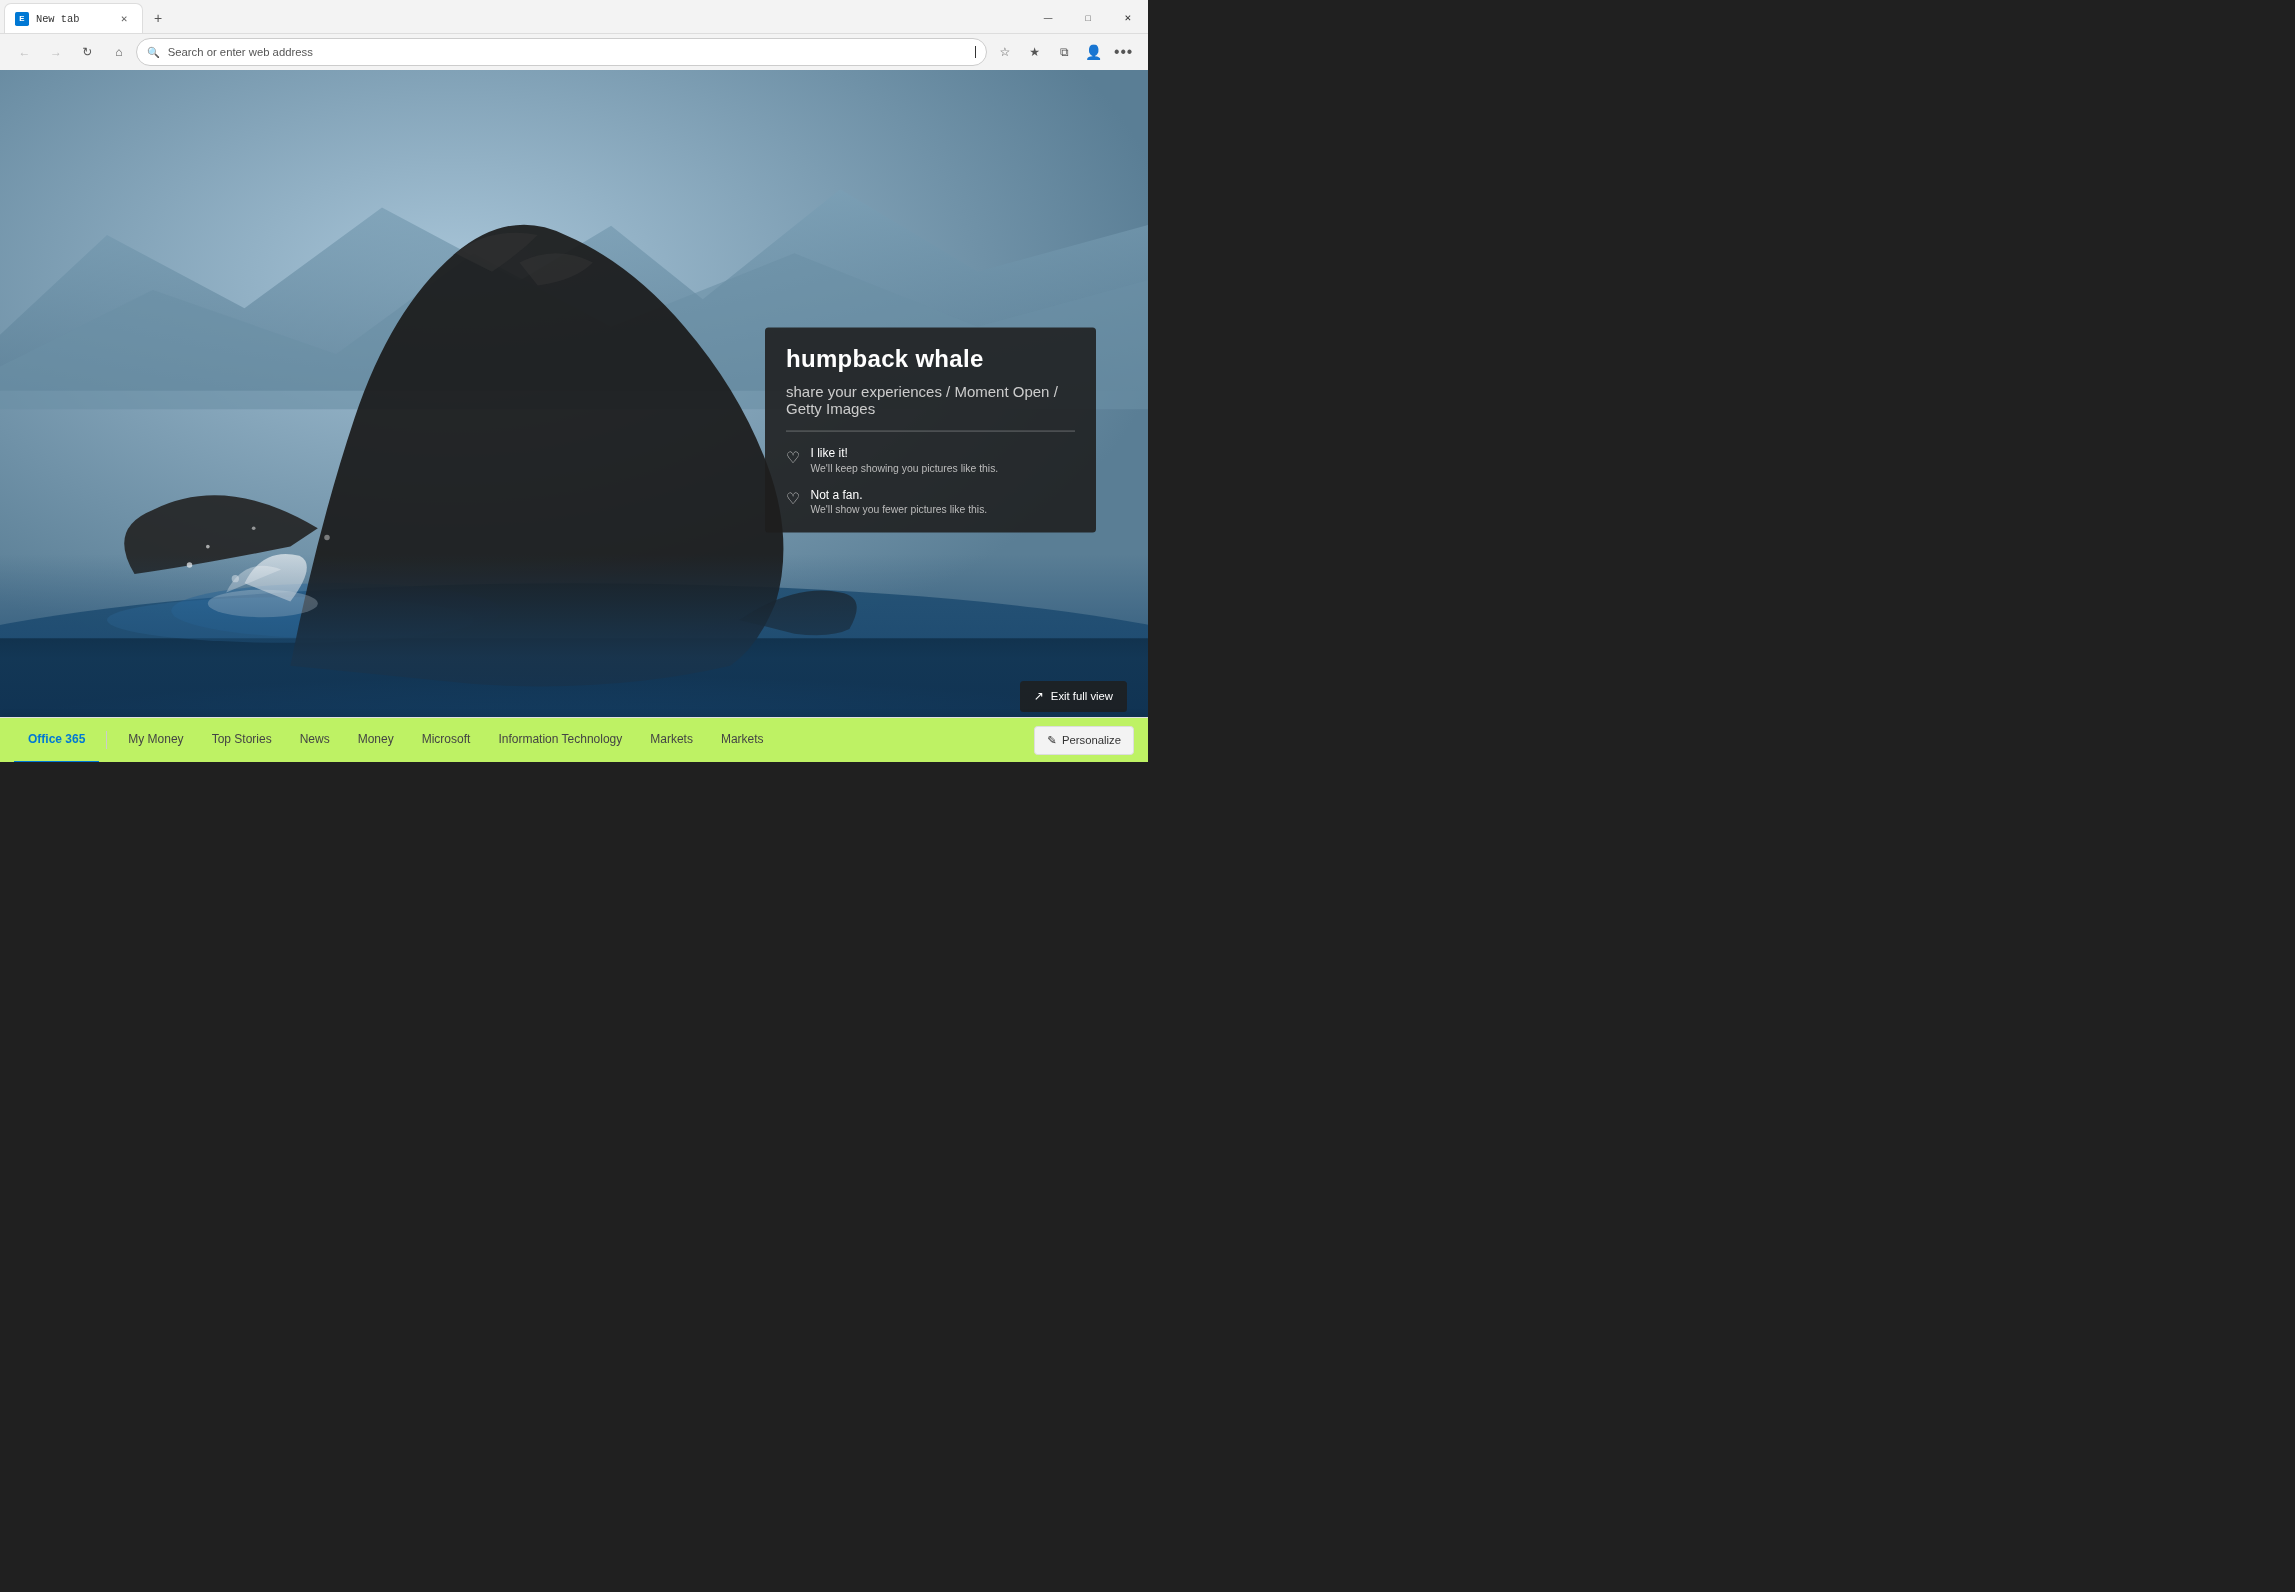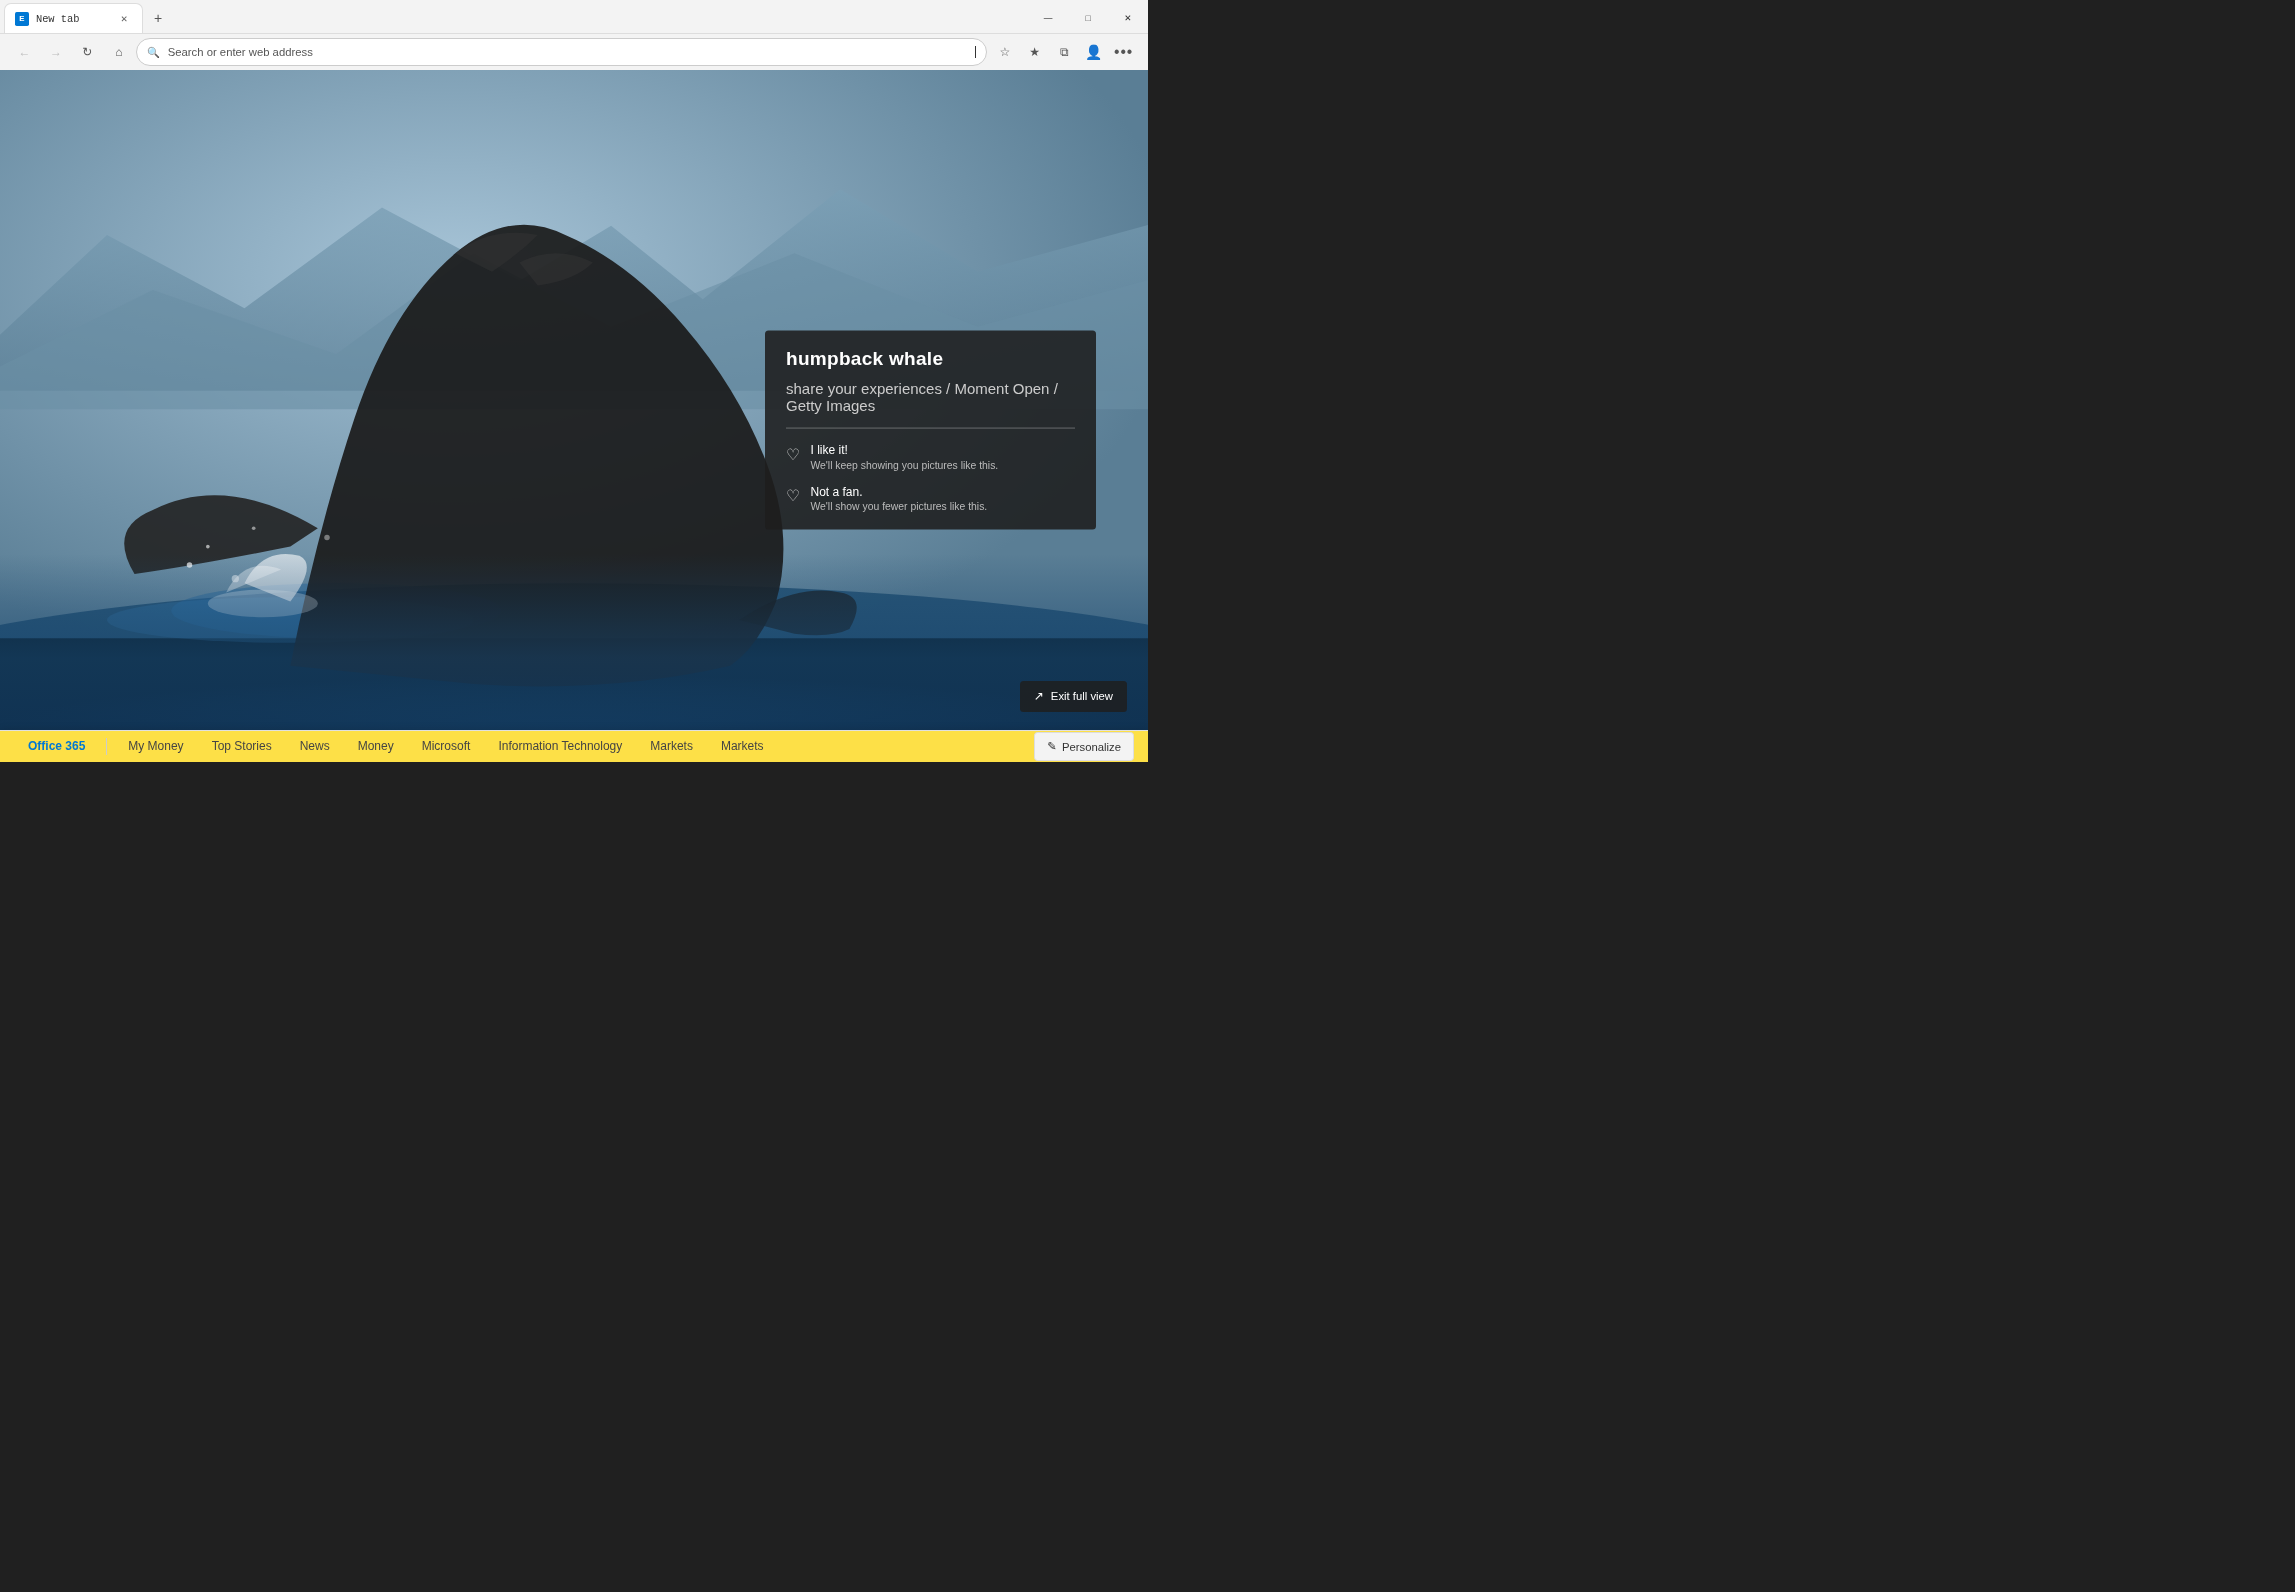--- a/index.html
+++ b/index.html
@@ -167,21 +167,21 @@
       right: 52px;
       top: 52%;
       transform: translateY(-50%);
       background: rgba(30, 30, 30, 0.88);
       border-radius: 3.5px;
       padding: 17.4px 21px;
       width: 331px;
       color: white;
     }
     .popup-title {
-      font-size: 19px;
+      font-size: 24px;
       font-weight: 600;
       margin-bottom: 10px;
       letter-spacing: 0.3px;
     }
     .popup-subtitle {
       font-size: 15px;
       color: #ccc;
       margin-bottom: 14px;
     }
     .popup-divider {
@@ -230,22 +230,22 @@
       align-items: center;
       gap: 7px;
     }
 
     
     .bottom-nav {
       position: absolute;
       bottom: 0;
       left: 0;
       right: 0;
-      height: 32px;
-      background: #fde047;
+      height: 45px;
+      background: #bef264;
       display: flex;
       align-items: center;
       padding: 0 14px;
       border-top: 1.7px solid #e0e0e0;
       box-shadow: 0 -1.7px 7px rgba(0,0,0,0.1);
     }
     .bottom-nav-item {
       padding: 12px 14px;
       font-size: 12px;
       color: #444;

